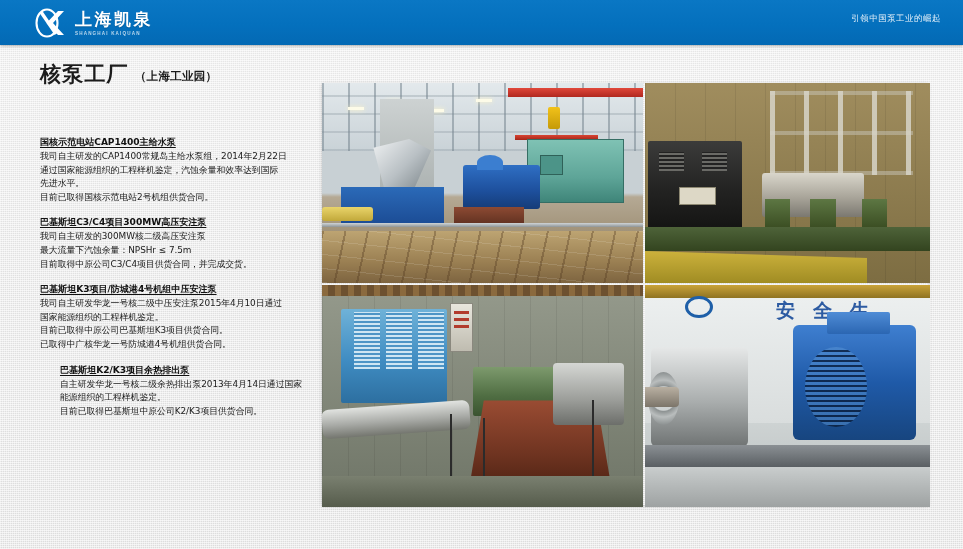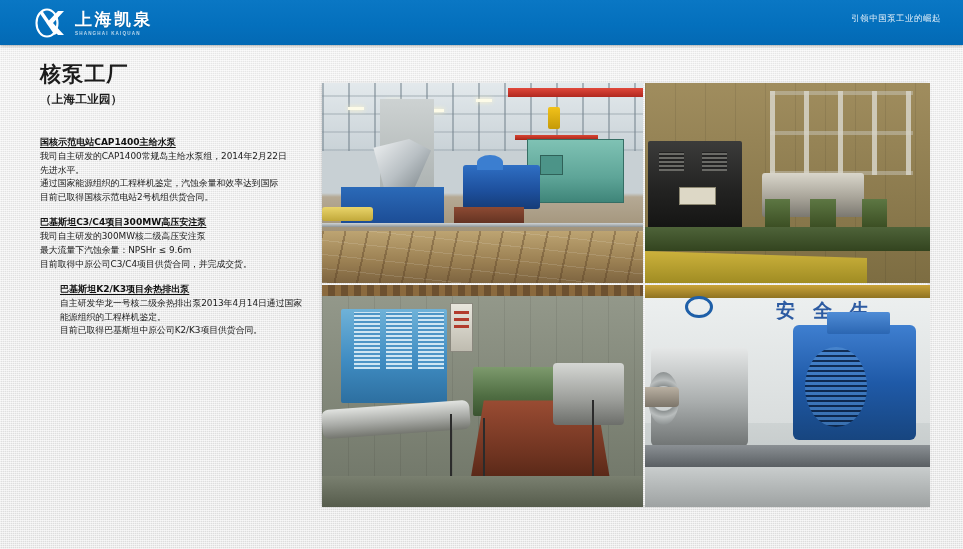--- a/index.html
+++ b/index.html
@@ -49,21 +49,21 @@
     display:flex; align-items:center;
     color:#e8f2fa; font-size:8.4px; letter-spacing:.6px;
     font-family:"DejaVu Sans","Liberation Sans",sans-serif;
   }
 
   
   .left-col { position:absolute; left:0; top:45px; width:322px; height:504px; }
 
   .title-row {
     position:absolute; left:40px; top:18px;
-    display:flex; align-items:flex-start; gap:6px;flex-direction:column;
+    display:flex; align-items:flex-end; gap:6px;
   }
   .title-main {
     font-family:"DejaVu Sans","Liberation Sans",sans-serif;
     font-size:21px; font-weight:bold; color:#1b1b1b;
     letter-spacing:1.2px; line-height:23px;
   }
   .title-sub {
     font-family:"DejaVu Sans","Liberation Sans",sans-serif;
     font-size:11.5px; font-weight:bold; color:#1b1b1b;
     letter-spacing:.3px; padding-bottom:2px;
@@ -364,32 +364,39 @@
     <div class="title-row">
       <span class="title-main">核泵工厂</span>
       <span class="title-sub">（上海工业园）</span>
     </div>
 
     <div class="sections">
 
       <div class="section">
         <div class="sec-head">国核示范电站CAP1400主给水泵</div>
         <div class="sec-line">我司自主研发的CAP1400常规岛主给水泵组，2014年2月22日</div>
+        <div class="sec-line">通过国家能源组织的工程样机鉴定，汽蚀余量和效率达到国际</div>
         <div class="sec-line">先进水平。</div>
-        <div class="sec-line">通过国家能源组织的工程样机鉴定，汽蚀余量和效率达到国际</div>
         <div class="sec-line">目前已取得国核示范电站2号机组供货合同。</div>
       </div>
 
       <div class="section">
         <div class="sec-head">巴基斯坦C3/C4项目300MW高压安注泵</div>
         <div class="sec-line">我司自主研发的300MW核二级高压安注泵</div>
-        <div class="sec-line">最大流量下汽蚀余量：NPSHr ≤ 9.6m</div>
+        <div class="sec-line">最大流量下汽蚀余量：NPSHr ≤ 7.5m</div>
         <div class="sec-line">目前取得中原公司C3/C4项目供货合同，并完成交货。</div>
       </div>
 
+      <div class="section">
+        <div class="sec-head">巴基斯坦K3项目/防城港4号机组中压安注泵</div>
+        <div class="sec-line">我司自主研发华龙一号核二级中压安注泵2015年4月10日通过</div>
+        <div class="sec-line">国家能源组织的工程样机鉴定。</div>
+        <div class="sec-line">目前已取得中原公司巴基斯坦K3项目供货合同。</div>
+        <div class="sec-line">已取得中广核华龙一号防城港4号机组供货合同。</div>
+      </div>
 
       <div class="section">
         <div class="sec-head">巴基斯坦K2/K3项目余热排出泵</div>
         <div class="sec-line">自主研发华龙一号核二级余热排出泵2013年4月14日通过国家</div>
         <div class="sec-line">能源组织的工程样机鉴定。</div>
         <div class="sec-line">目前已取得巴基斯坦中原公司K2/K3项目供货合同。</div>
       </div>
 
     </div>
   </div>

